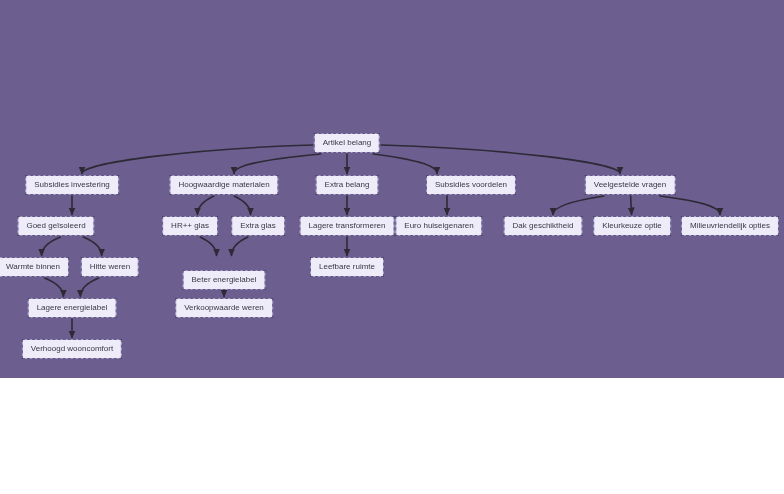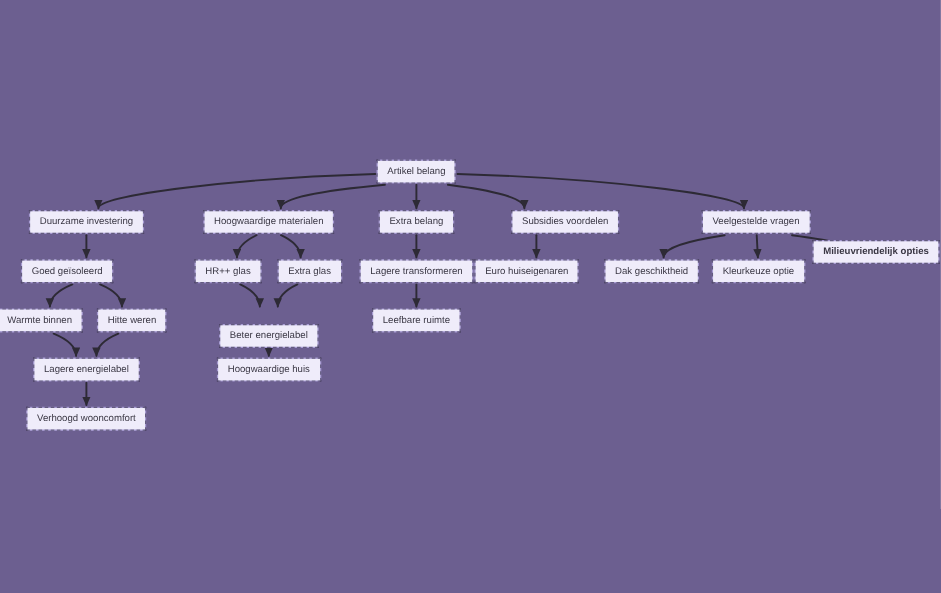--- a/index.html
+++ b/index.html
@@ -1,23 +1,22 @@
 <!DOCTYPE html>
 <html style="--bg: #6c5f90; --node-fill: #efecfa; --node-border: #a79bd3; --node-text: #3a3744; --edge: #2d2a35; --dash: rgba(45,40,60,0.55);"><head>
 <meta charset="utf-8">
 <style>
   html,body{margin:0;padding:0;}
   body{
     width:784px;height:494px;overflow:hidden;
     font-family:"Liberation Sans",sans-serif;
   }
   .canvas{
-    position:relative;width:784px;height:494px;
+    position:relative;width:784px;height:378px;
     background:var(--bg,#6c5f90);
-    text-align:right;
   }
   #edge-layer{
     position:absolute;left:0;top:0;width:784px;height:494px;
     pointer-events:none;
   }
   #edge-layer path.edge{
     fill:none;
     stroke:var(--edge,#2d2a35);
     stroke-width:1.6;
     stroke-linecap:round;
@@ -74,34 +73,34 @@
         <path d="M347,196 L347,214.5" class="edge" marker-end="url(#arrow)"></path>
         <path d="M347,237 L347,255.5" class="edge" marker-end="url(#arrow)"></path>
         <path d="M447,196 L447,214.5" class="edge" marker-end="url(#arrow)"></path>
         <path d="M603.9,196 C573.36,200.625 553,206.175 553,214.5" class="edge" marker-end="url(#arrow)"></path>
         <path d="M630.6,196 L631.56,214.5" class="edge" marker-end="url(#arrow)"></path>
         <path d="M660,196 C696,200.625 720,206.175 720,214.5" class="edge" marker-end="url(#arrow)"></path>
       </g>
   </svg>
   <div id="node-layer">
       <div class="node" style="left: 347px; top: 143px;">Artikel belang</div>
-      <div class="node" style="left: 72px; top: 185px;">Duurzame investering</div>
+      <div class="node" style="left: 72px; top: 185px;">Subsidies investering</div>
       <div class="node" style="left: 224px; top: 185px;">Hoogwaardige materialen</div>
       <div class="node" style="left: 347px; top: 185px;">Extra belang</div>
       <div class="node" style="left: 447px; top: 185px; margin-left: 24px;">Subsidies voordelen</div>
       <div class="node" style="left: 630px; top: 185px;">Veelgestelde vragen</div>
       <div class="node" style="left: 56px; top: 226px;">Goed geïsoleerd</div>
       <div class="node" style="left: 190px; top: 226px;">HR++ glas</div>
       <div class="node" style="left: 258px; top: 226px;">Extra glas</div>
       <div class="node" style="left: 347px; top: 226px;">Lagere transformeren</div>
       <div class="node" style="left: 439px; top: 226px;">Euro huiseigenaren</div>
       <div class="node" style="left: 543px; top: 226px;">Dak geschiktheid</div>
       <div class="node" style="left: 632px; top: 226px;">Kleurkeuze optie</div>
-      <div class="node" style="left: 730px; top: 210px; font-weight: bold;">Milieuvriendelijk opties</div>
+      <div class="node" style="left: 730px; top: 226px;">Milieuvriendelijk opties</div>
       <div class="node" style="left: 33px; top: 267px;">Warmte binnen</div>
       <div class="node" style="left: 110px; top: 267px;">Hitte weren</div>
       <div class="node" style="left: 224px; top: 267px; margin-top: 13px;">Beter energielabel</div>
       <div class="node" style="left: 347px; top: 267px;">Leefbare ruimte</div>
       <div class="node" style="left: 72px; top: 308px;">Lagere energielabel</div>
-      <div class="node" style="left: 224px; top: 308px;">Hoogwaardige huis</div>
+      <div class="node" style="left: 224px; top: 308px;">Verkoopwaarde weren</div>
       <div class="node" style="left: 72px; top: 349px;">Verhoogd wooncomfort</div>
     </div>
 </div>
 
 </body></html>

